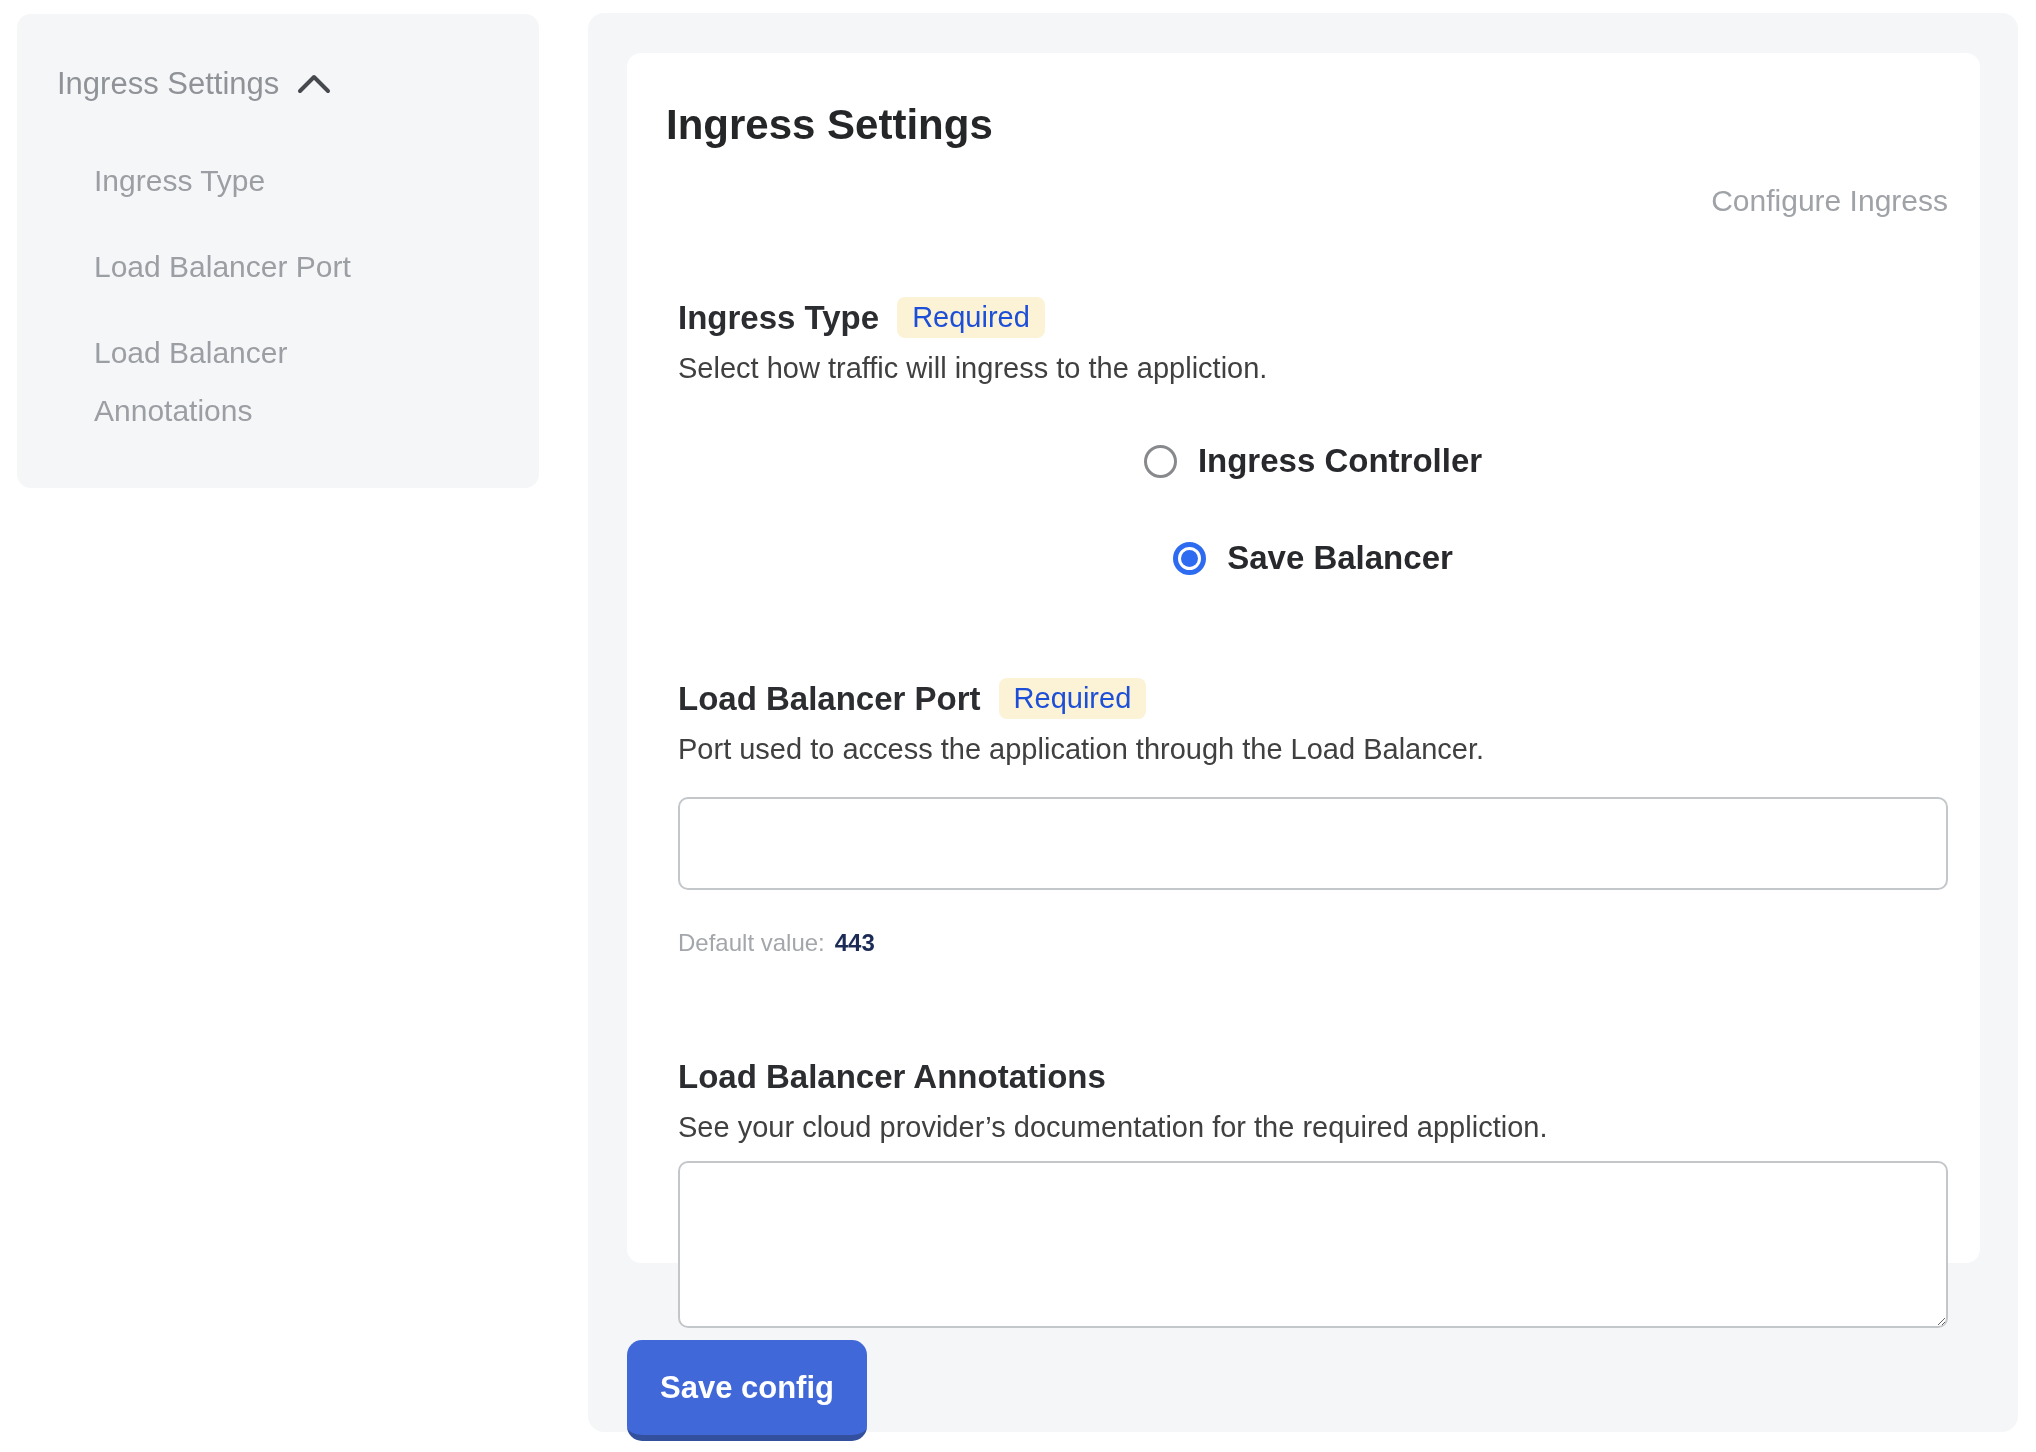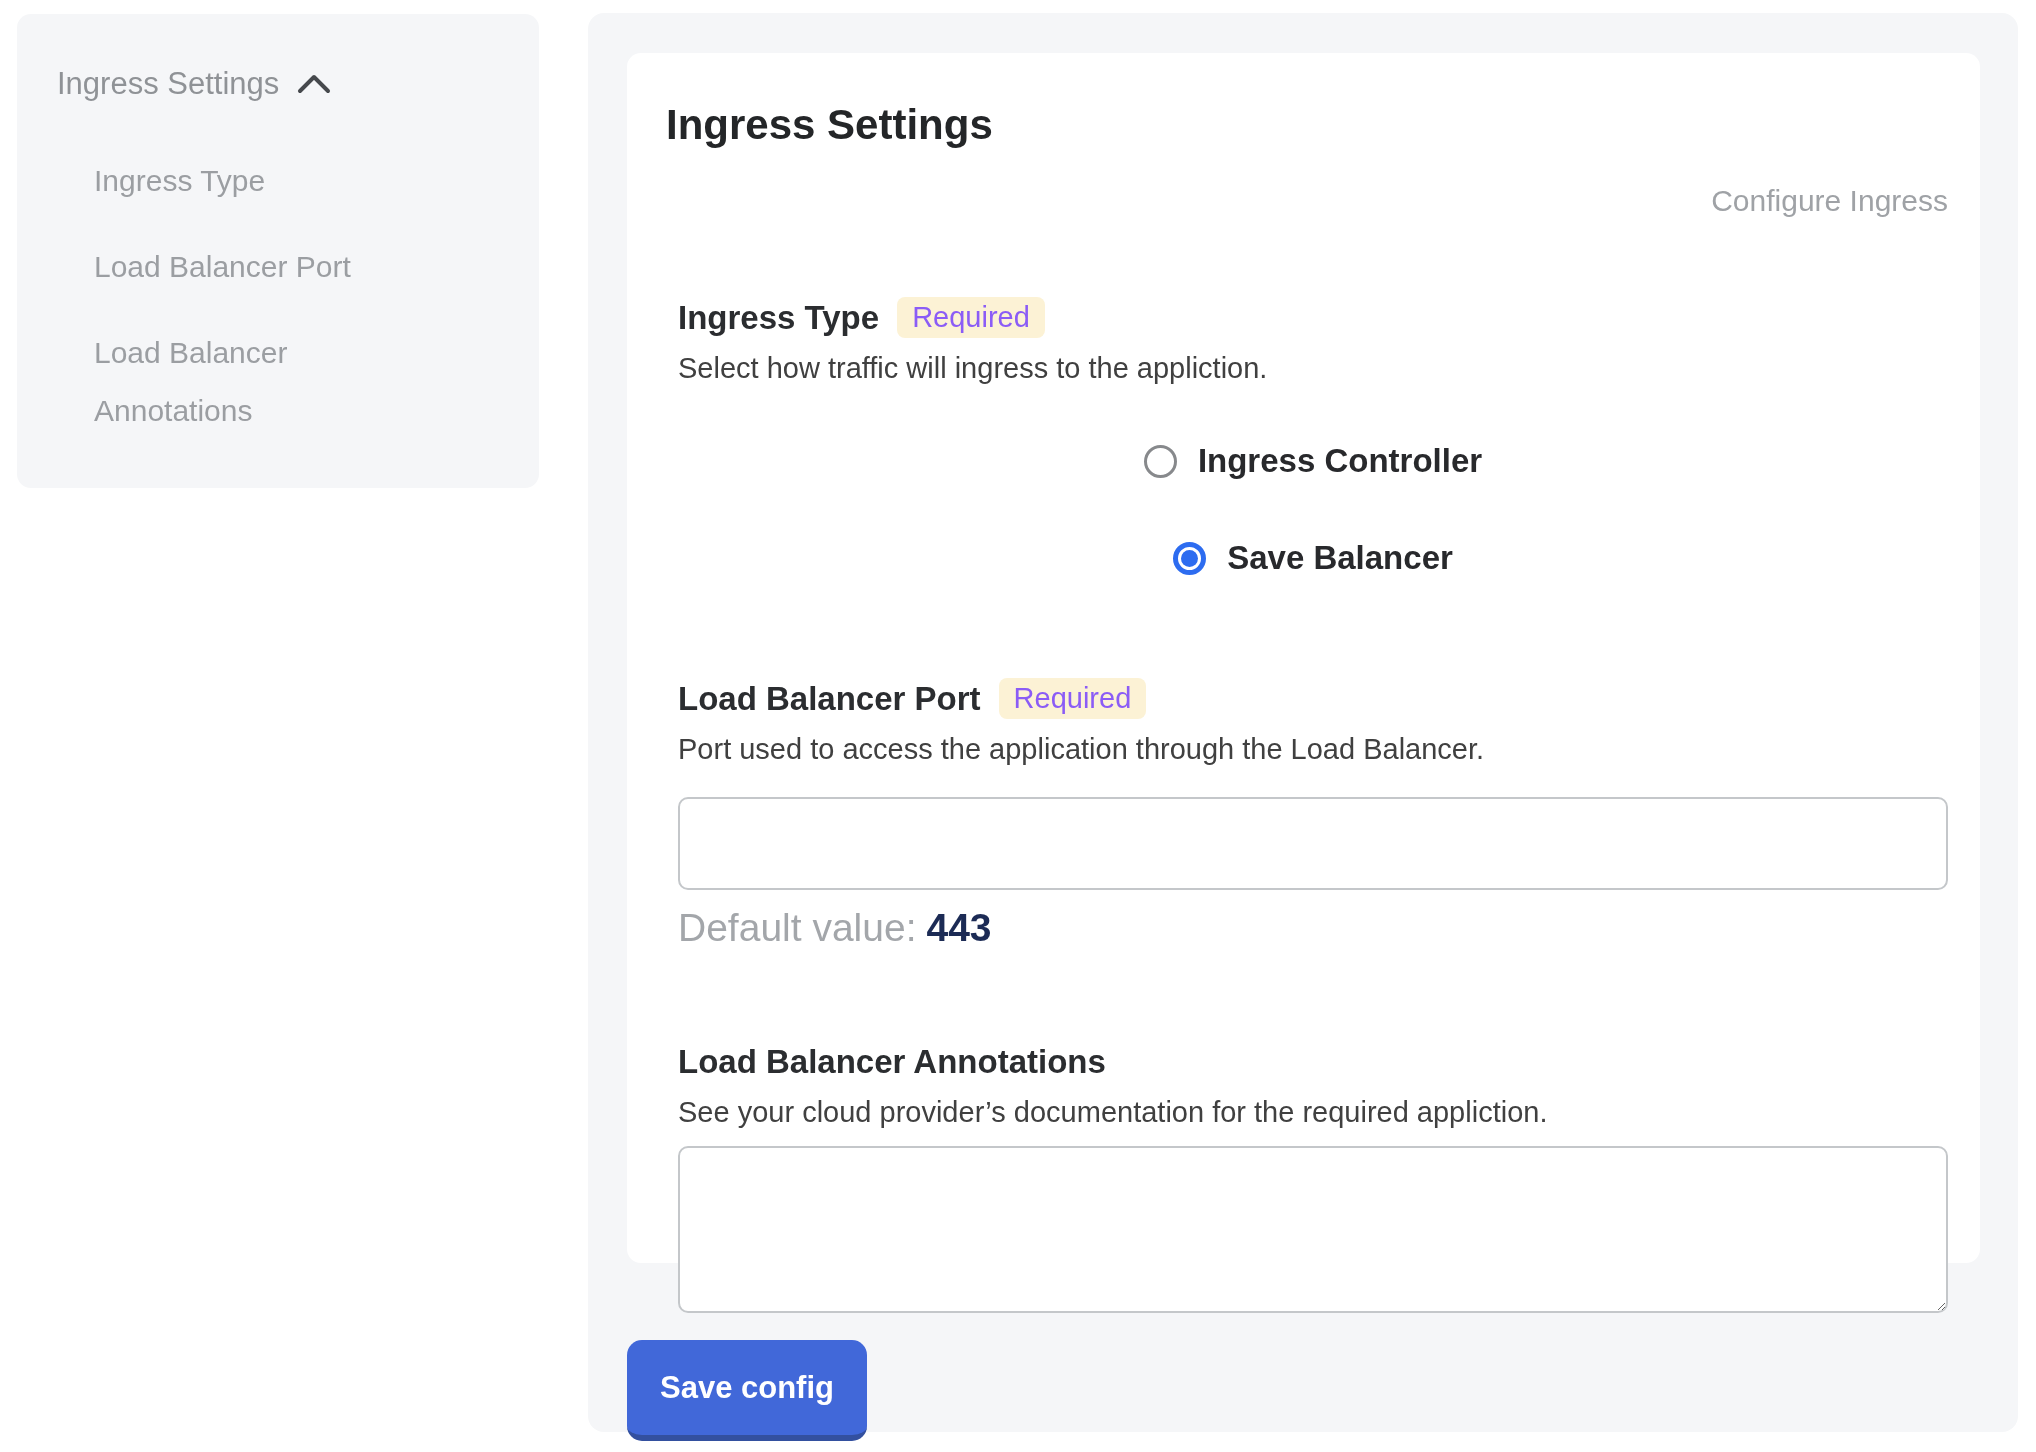--- a/index.html
+++ b/index.html
@@ -43,21 +43,21 @@
   .subtitle{margin-top:36px;font-size:30px;line-height:36px;color:#9fa2a6;text-align:right;}
 
   .section{margin-left:12px;}
   .sec-ingress-type{margin-top:78px;}
   .sec-lb-port{margin-top:100px;}
   .sec-lb-annotations{margin-top:96px;}
 
   .sec-label-row{display:flex;align-items:center;gap:18px;}
   .sec-label{font-size:33px;line-height:40px;font-weight:700;color:#2b2d30;}
   .badge{
-    background:#fcf2d5;color:#8b5cf6;font-size:29px;line-height:29px;
+    background:#fcf2d5;color:#1d4ed8;font-size:29px;line-height:29px;
     padding:6px 15px;border-radius:8px;white-space:nowrap;
   }
   .desc{margin-top:12px;font-size:29px;line-height:36px;color:#404040;}
 
   .radio-row{margin-top:55px;display:flex;align-items:center;gap:57px;flex-direction:column;}
   .radio-opt{display:flex;align-items:center;gap:21px;cursor:pointer;}
   .radio{
     width:33px;height:33px;border-radius:50%;box-sizing:border-box;
     border:3px solid #87898c;background:#ffffff;position:relative;flex:none;
   }
@@ -65,21 +65,21 @@
   .radio[data-state="checked"]::after{
     content:"";position:absolute;inset:3px;border-radius:50%;background:#2d6cf0;
   }
   .radio-label{font-size:33px;line-height:40px;font-weight:700;color:#28292c;}
 
   .text-input{
     display:block;margin-top:30px;width:1270px;height:93px;box-sizing:border-box;
     border:2px solid #c4c7ca;border-radius:10px;background:#fff;
     font-family:inherit;font-size:30px;color:#333;padding:0 24px;outline:none;
   }
-  .default-row{margin-top:20px;font-size:39px;line-height:36px;color:#a3a6aa;}
+  .default-row{margin-top:35px;font-size:24px;line-height:36px;color:#a3a6aa;}
   .default-val{color:#1c2b55;font-weight:700;margin-left:10px;}
 
   .textarea{
     display:block;margin-top:16px;width:1270px;height:167px;box-sizing:border-box;
     border:2px solid #c4c7ca;border-radius:10px;background:#fff;
     font-family:inherit;font-size:30px;color:#333;padding:18px 24px;outline:none;
     resize:both;
   }
 
   .save-btn{

